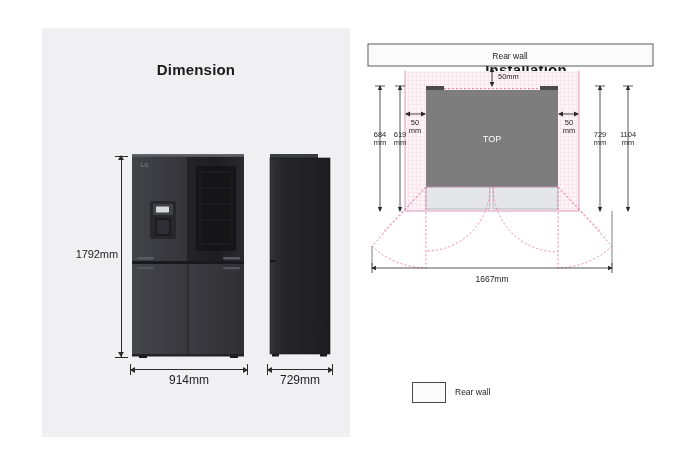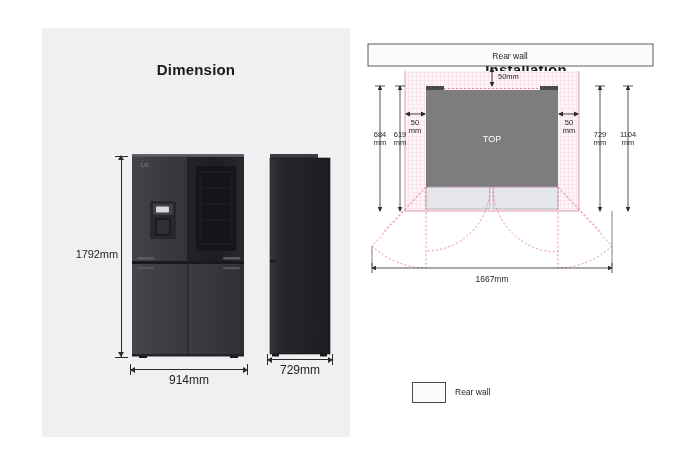--- a/index.html
+++ b/index.html
@@ -288,21 +288,21 @@
 
   <div class="hdim" style="left:88px; top:334px; width:118px;">
     <div class="hdim-line"></div>
     <div class="hdim-cap l"></div>
     <div class="hdim-cap r"></div>
     <div class="hdim-arrow l"></div>
     <div class="hdim-arrow r"></div>
     <div class="hdim-label">914mm</div>
   </div>
 
-  <div class="hdim" style="left:225px; top:324px; width:66px;">
+  <div class="hdim" style="left:225px; top:334px; width:66px;">
     <div class="hdim-line"></div>
     <div class="hdim-cap l"></div>
     <div class="hdim-cap r"></div>
     <div class="hdim-arrow l"></div>
     <div class="hdim-arrow r"></div>
     <div class="hdim-label">729mm</div>
   </div>
 </div>
 
 <div id="installation-panel">

